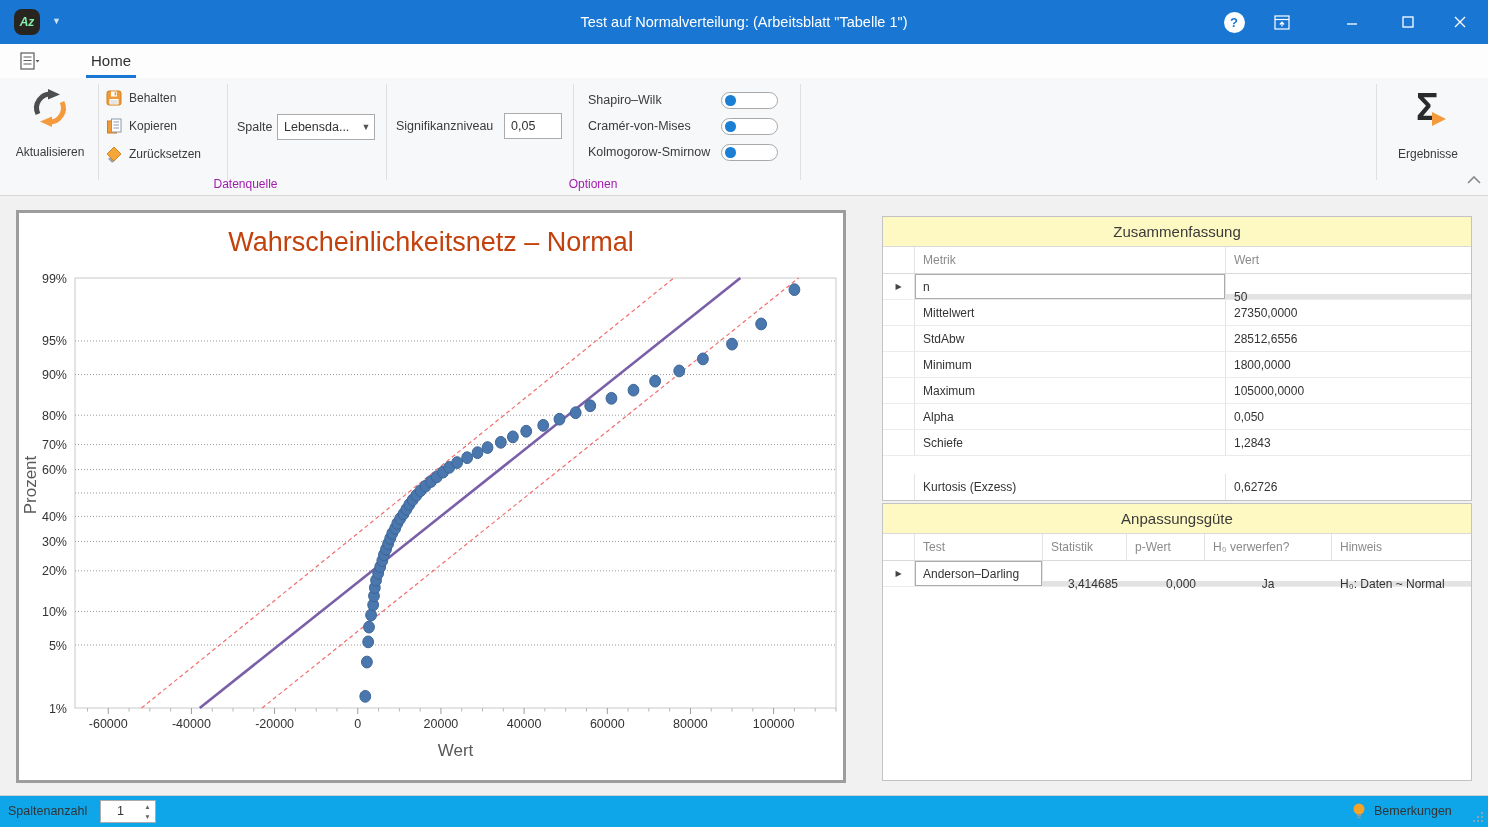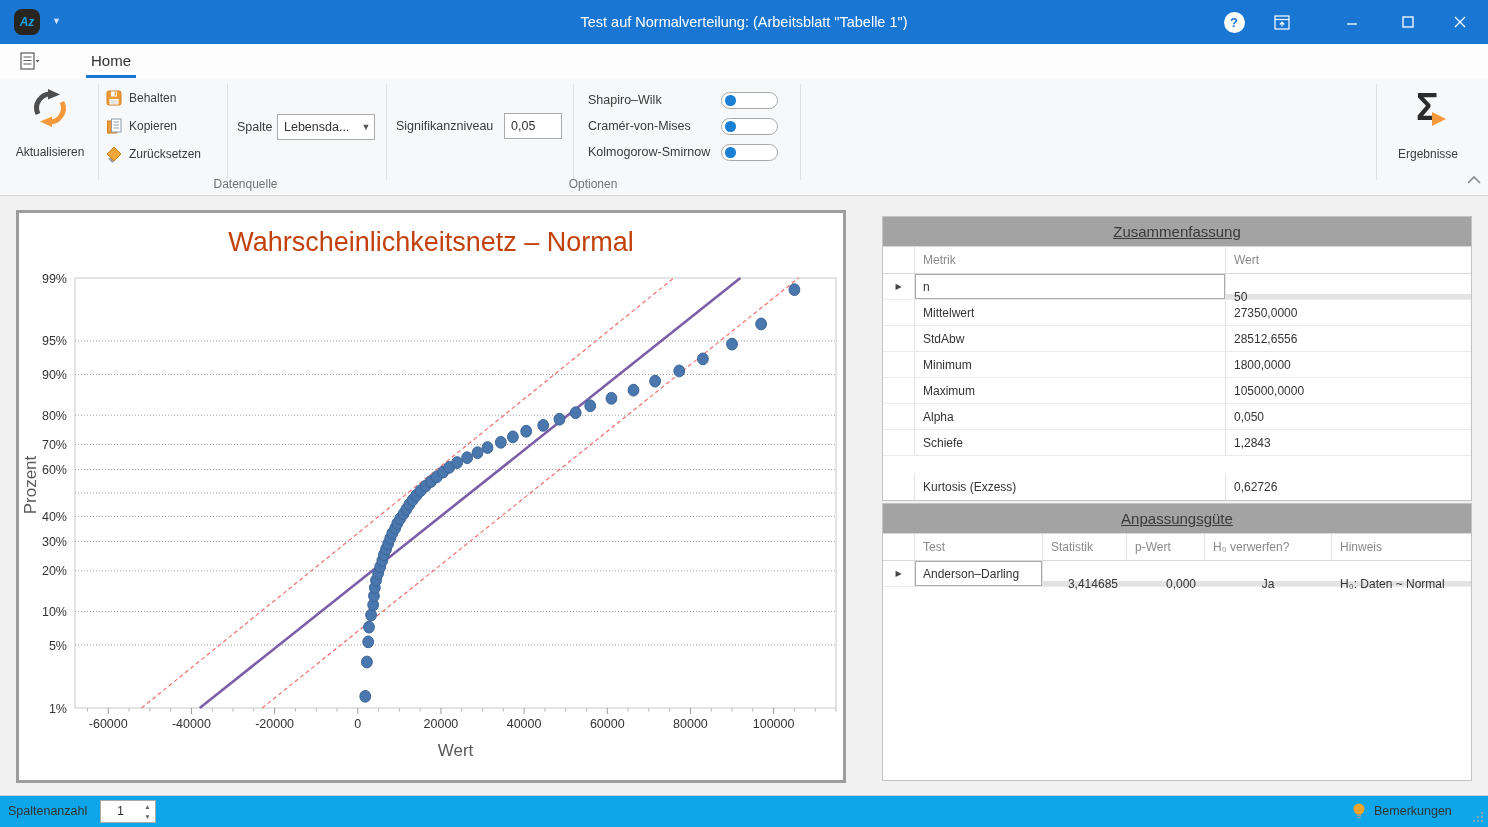--- a/index.html
+++ b/index.html
@@ -2,21 +2,21 @@
 <html><head>
 <meta charset="utf-8">
 <style>
   * { margin:0; padding:0; box-sizing:border-box; }
   html,body { width:1488px; height:827px; overflow:hidden;
     font-family:"Liberation Sans", sans-serif; background:#f1f1f1; }
 
   
   .titlebar { position:absolute; left:0; top:0; width:1488px; height:44px; background:#1976d2; }
   .appicon { position:absolute; left:14px; top:9px; width:26px; height:26px; background:#282420;
-    border-radius:8px; color:#0ea5e9; font-weight:bold; font-style:italic; font-size:12px;
+    border-radius:8px; color:#86efac; font-weight:bold; font-style:italic; font-size:12px;
     display:flex; align-items:center; justify-content:center; }
   .appcaret { position:absolute; left:52px; top:16px; color:#cfe2f5; font-size:9px; }
   .wintitle { position:absolute; left:0; top:0; width:100%; height:44px; line-height:44px;
     text-align:center; color:#ffffff; font-size:14.5px; }
   .winbtn { position:absolute; top:10px; width:24px; height:24px; display:flex;
     align-items:center; justify-content:center; color:#ffffff; font-size:13px; cursor:default; }
   .helpcircle { width:21px; height:21px; border-radius:50%; background:#ffffff; color:#1976d2;
     font-weight:bold; font-size:13px; display:flex; align-items:center; justify-content:center; }
 
   
@@ -27,21 +27,21 @@
   .tabline { position:absolute; left:86px; top:31px; width:50px; height:3px; background:#1976d2; }
 
   
   .ribbon { position:absolute; left:0; top:78px; width:1488px; height:118px; background:#f7f8f9;
     border-bottom:1px solid #d8d8d8; }
   .rsep { position:absolute; top:6px; height:96px; width:1px; background:#e0e0e0; }
   .bigbtn { position:absolute; top:4px; display:flex; flex-direction:column; align-items:center; }
   .bigbtn .blabel { margin-top:17px; font-size:12px; color:#3b3b3b; }
   .smallbtn { position:absolute; height:24px; display:flex; align-items:center; gap:7px;
     font-size:12px; color:#3b3b3b; }
-  .grouplabel { position:absolute; top:99px; height:15px; text-align:center; font-size:12px; color:#737373; }
+  .grouplabel { position:absolute; top:99px; height:15px; text-align:center; font-size:12px; color:#a21caf; }
   .rlabel { position:absolute; font-size:12.5px; color:#3b3b3b; }
   .combo { position:absolute; height:26px; background:#ffffff; border:1px solid #ababab;
     font-size:12.5px; color:#333; display:flex; align-items:center; }
   .combo .ctext { flex:1; padding-left:6px; white-space:nowrap; overflow:hidden; }
   .combo .ccaret { width:16px; text-align:center; color:#555; font-size:9px; }
   .rinput { position:absolute; height:26px; background:#ffffff; border:1px solid #ababab;
     font-size:12.5px; color:#333; padding-left:6px; font-family:"Liberation Sans",sans-serif; }
   .togglerow-label { position:absolute; font-size:12.5px; color:#3b3b3b; height:17px; line-height:17px; }
   .toggle { position:absolute; width:57px; height:17px; border:1px solid #a8a8a8; border-radius:9px;
     background:#ffffff; }
@@ -57,22 +57,22 @@
   .charttitle { position:absolute; left:0; top:14px; width:100%; text-align:center;
     font-size:27px; color:#c2410c; }
   .ylab { position:absolute; left:-58px; top:262px; width:140px; text-align:center;
     font-size:17px; color:#595959; transform:rotate(-90deg); }
   .xlab { position:absolute; left:56px; top:528px; width:761px; text-align:center;
     font-size:17px; color:#595959; }
   svg text { font-family:"Liberation Sans", sans-serif; }
 
   
   .tbl { position:absolute; background:#ffffff; border:1px solid #c3c3c3; }
-  .tbl-title { height:30px; background:#a3a3a3; border-bottom:1px solid #d9d9d9; text-align:center;
-    line-height:30px; font-size:15px; color:#3a3a3a;text-decoration:underline; }
+  .tbl-title { height:30px; background:#fef9c3; border-bottom:1px solid #d9d9d9; text-align:center;
+    line-height:30px; font-size:15px; color:#3a3a3a; }
   .thead { display:flex; height:27px; border-bottom:1px solid #d9d9d9; color:#8a8a8a; font-size:12px; }
   .thead > div { display:flex; align-items:center; padding-left:8px;text-align:right; }
   .trow { display:flex; height:26px; border-bottom:1px solid #ebebeb; font-size:12px; color:#333; }
   .trow > div { display:flex; align-items:center; padding-left:8px; }
   .c-ind { width:32px; border-right:1px solid #e3e3e3; justify-content:center; padding-left:0 !important;
     color:#444; font-size:8px; }
   .sum-metrik { width:311px; border-right:1px solid #e3e3e3; }
   .sum-wert { flex:1; }
   .fit-test { width:128px; border-right:1px solid #e3e3e3; }
   .fit-stat { width:84px; border-right:1px solid #e3e3e3; }

